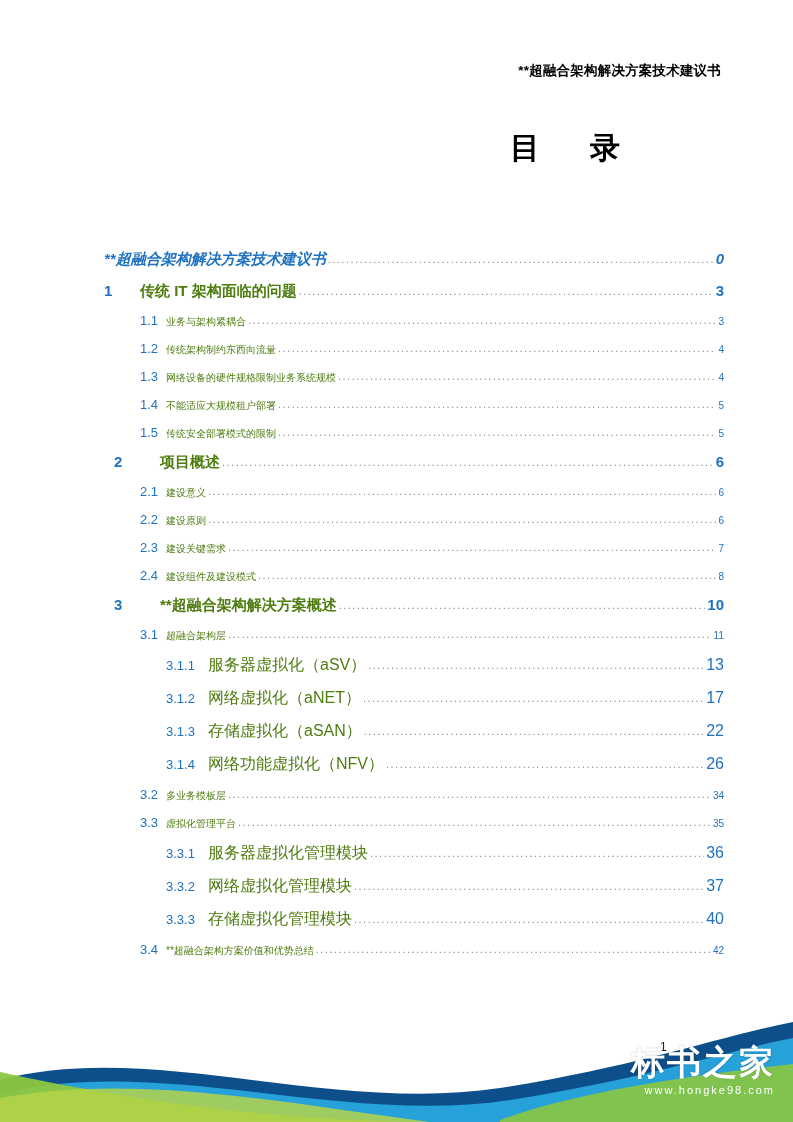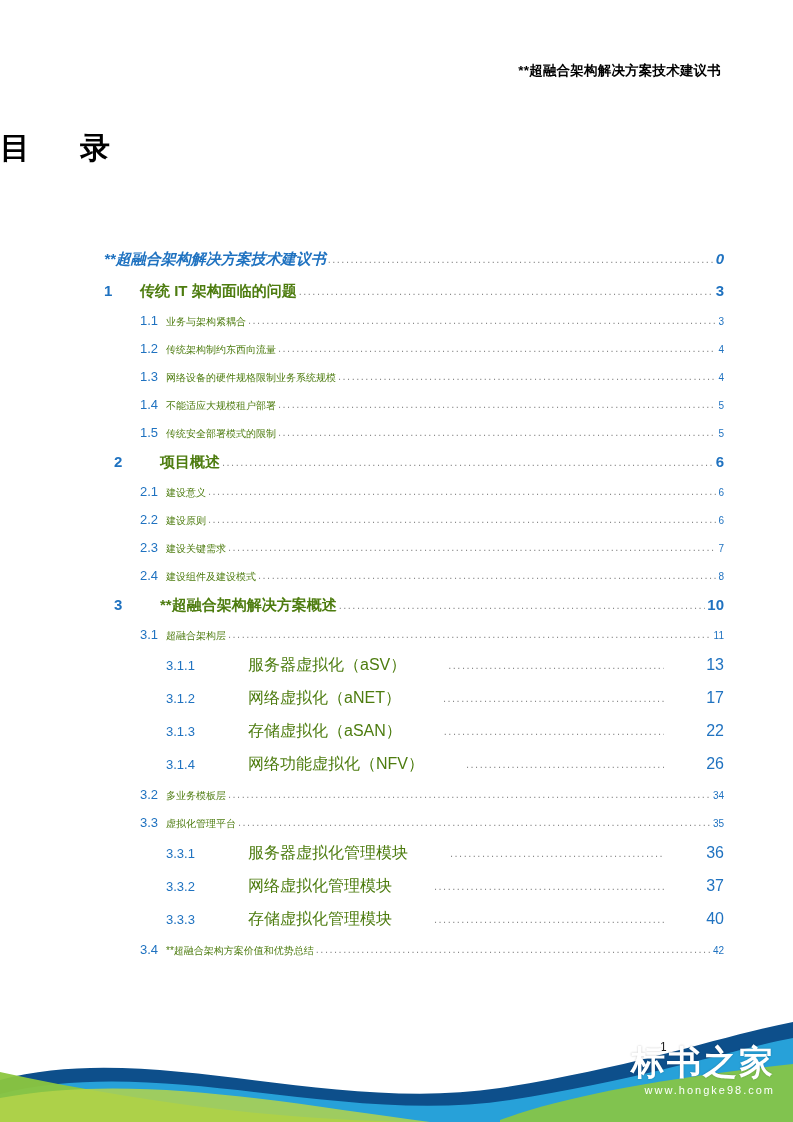--- a/index.html
+++ b/index.html
@@ -27,21 +27,21 @@
     font-size: 13.5px;
     font-weight: bold;
     color: #000000;
     letter-spacing: 0.2px;
   }
   .doc-title {
     position: absolute;
     top: 128px;
     left: 0;
     width: 630px;
-    text-align: left;
+    text-align: right;
     font-size: 30px;
     font-weight: bold;
     color: #000000;
     letter-spacing: 10px;
   }
   .toc {
     position: absolute;
     top: 250px;
     left: 104px;
     width: 620px;
@@ -103,21 +103,21 @@
   .lvl2 { margin-bottom: 12px; }
   .lvl2 .num {
     font-size: 13px;
     width: 62px;
     padding-left: 36px;
     box-sizing: border-box;
   }
   .lvl2 .label,
   .lvl2 .page-no { font-size: 10px; }
 
-  .lvl3 { margin-bottom: 12px; gap: 40px; }
+  .lvl3 { margin-bottom: 12px; }
   .lvl3 .num {
     font-size: 13px;
     width: 104px;
     padding-left: 62px;
     box-sizing: border-box;
   }
   .lvl3 .label,
   .lvl3 .page-no { font-size: 16px; }
 
   .folio {

